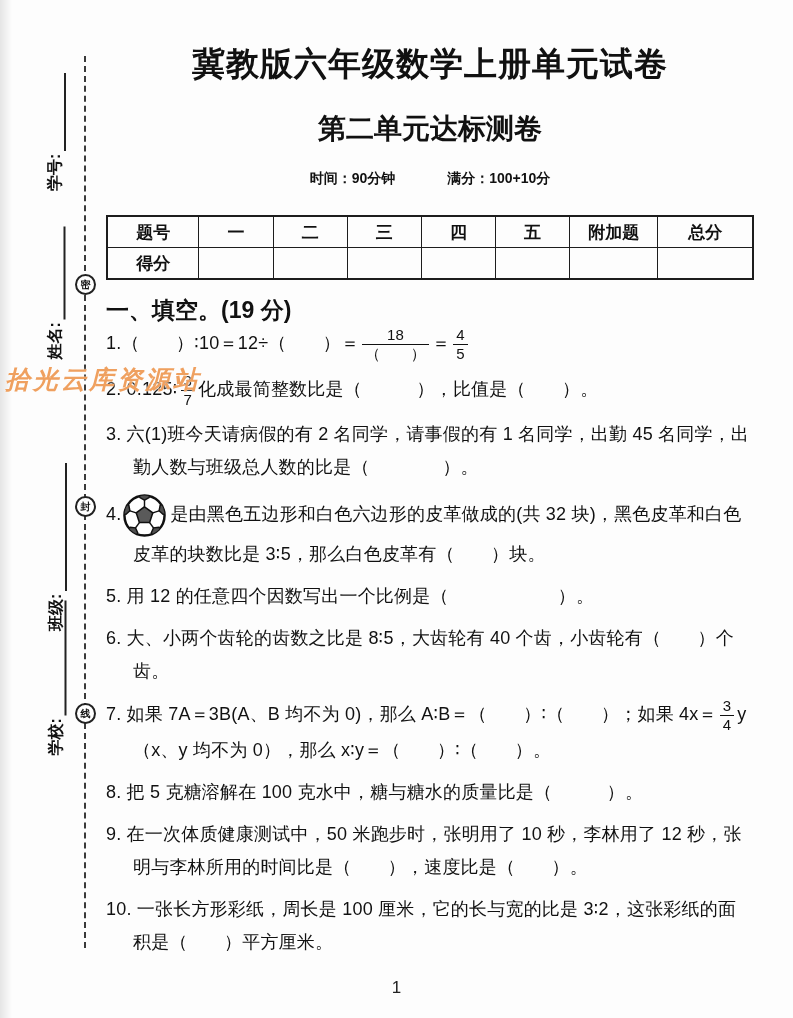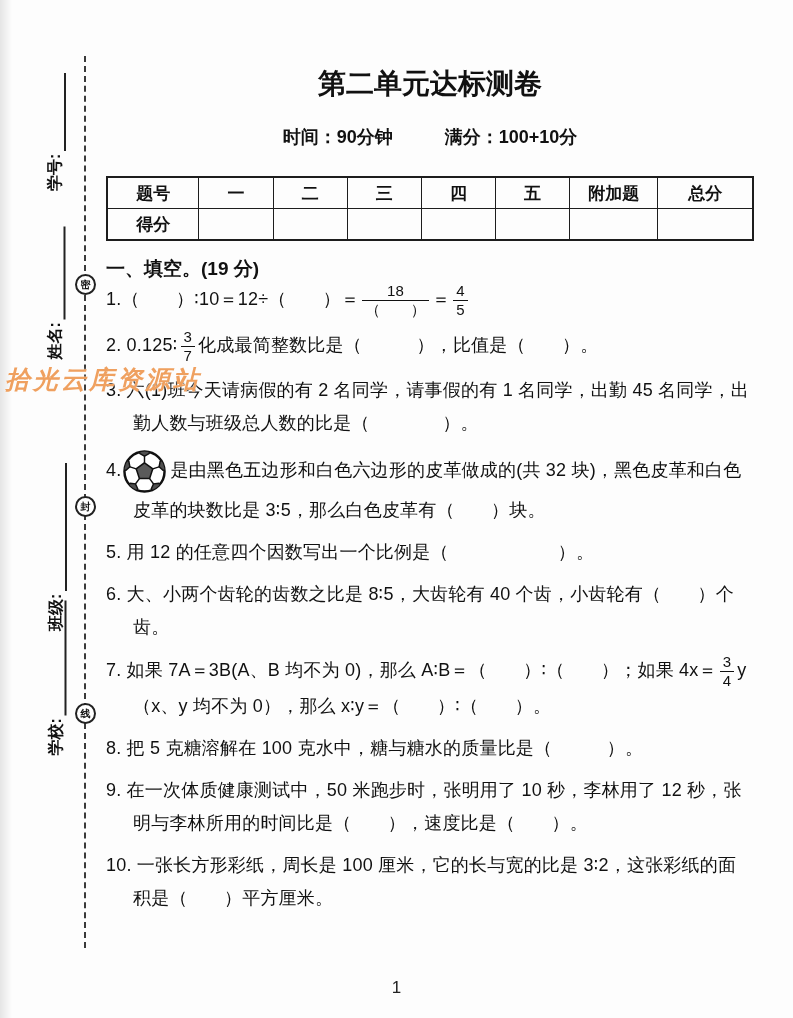--- a/index.html
+++ b/index.html
@@ -31,31 +31,31 @@
 
   .watermark { position:absolute; left:5px; top:363px; z-index:3;
     font-size:25px; font-weight:bold; letter-spacing:3px; color:#efa05f;
     text-shadow:0 0 2px rgba(255,255,255,.9);font-style:italic; }
 
   
   .content { position:absolute; left:106px; top:42px; width:648px; }
   .title { font-size:33px; font-weight:bold; text-align:center; letter-spacing:1px; }
   .subtitle { font-size:28px; font-weight:bold; text-align:center; margin-top:23px; }
   .meta { margin-top:22px; display:flex; justify-content:center; gap:52px;
-    font-size:18px; font-weight:bold; }
+    font-size:14px; font-weight:bold; }
 
   table.score { width:100%; margin-top:27px; border-collapse:collapse;
     border:2.5px solid #1d1d1d; table-layout:fixed; }
   table.score th, table.score td { border:1.5px solid #1d1d1d; height:30px;
     text-align:center; vertical-align:middle; font-size:17px; padding:0; }
   table.score th { font-weight:bold; }
   table.score .c0 { width:14%; } table.score .c6 { width:13.5%; }
   table.score .c7 { width:14.5%; }
 
-  .section-heading { margin-top:15px; font-size:19px; font-weight:bold; }
+  .section-heading { margin-top:15px; font-size:23px; font-weight:bold; }
 
   .questions { font-size:18px; }
   .q { margin:0 0 9px 0; line-height:33px; padding-left:27px; text-indent:-27px;
     letter-spacing:0.2px; }
   .frac { display:inline-flex; flex-direction:column; vertical-align:middle;
     text-align:center; font-size:15px; line-height:1.2; margin:0 3px;
     text-indent:0; }
   .frac .den { border-top:1.8px solid #111; padding:0 3px; }
   .ball { vertical-align:middle; margin:0 3px 0 1px; text-indent:0; }
 
@@ -92,20 +92,21 @@
     <span class="blank"></span>
   </div>
   <div class="mfield mf-3">
     <span>学校:</span>
     <span class="blank"></span>
   </div>
 
   <div class="watermark">拾光云库资源站</div>
 
   <div class="content">
+    <div class="title">冀教版六年级数学上册单元试卷</div>
     <div class="subtitle">第二单元达标测卷</div>
     <div class="meta">
       <span>时间：90分钟</span>
       <span>满分：100+10分</span>
     </div>
 
     <table class="score">
       <tbody>
         <tr id="score-head">
             <th class="c0">题号</th>

